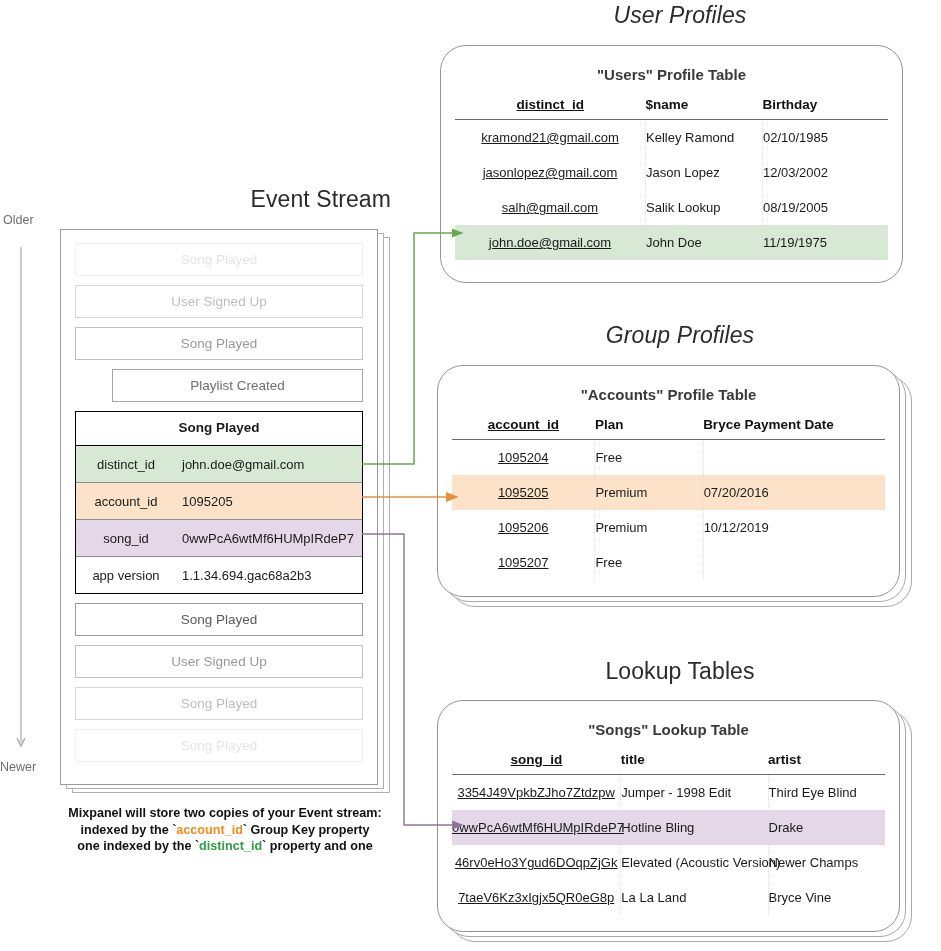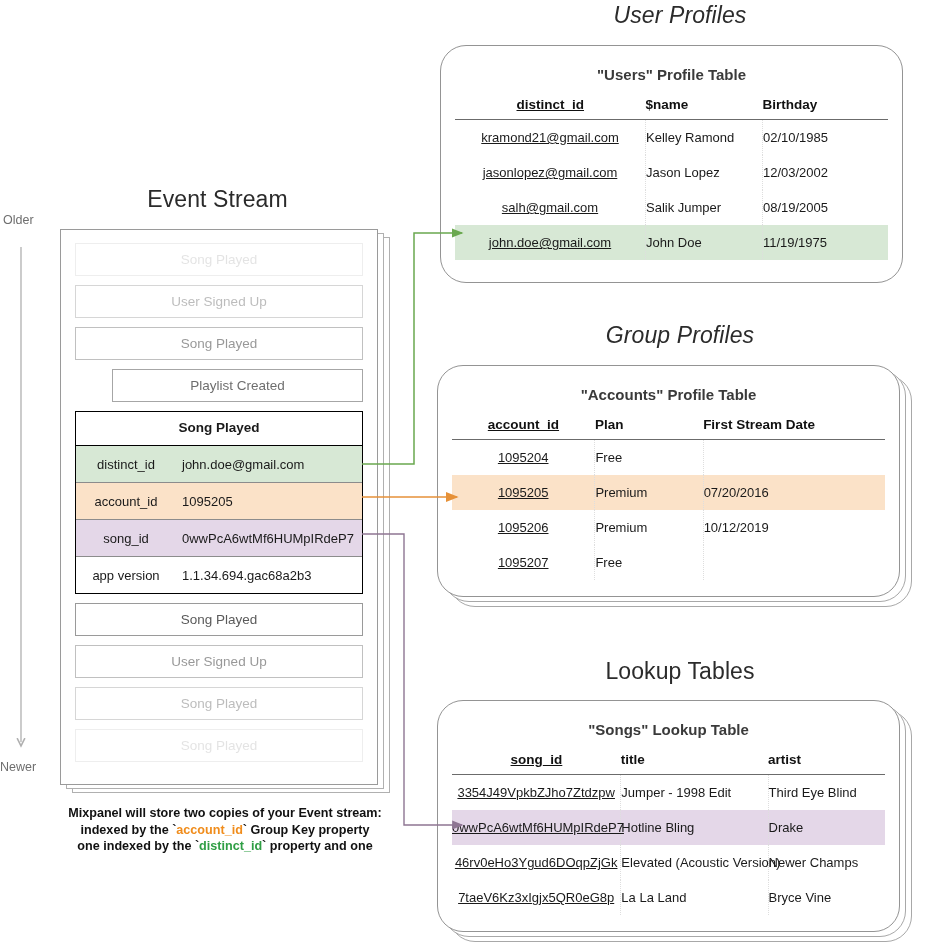--- a/index.html
+++ b/index.html
@@ -145,21 +145,21 @@
     color:#111;font-weight:bold;
   }
   .cap-green{color:#2f9e44;}
   .cap-orange{color:#f08c1b;}
 
   svg.overlay{position:absolute;left:0;top:0;pointer-events:none;}
 </style>
 </head>
 <body>
 
-<div class="abs sec-title" style="left:60px;top:186px;width:315px;">Event Stream</div>
+<div class="abs sec-title" style="left:76px;top:186px;width:315px;text-align:right;">Event Stream</div>
 
 <div class="abs tl-label" style="left:3px;top:213px;">Older</div>
 <div class="abs tl-label" style="left:0px;top:760px;">Newer</div>
 <svg class="overlay" width="941" height="951">
   <defs>
     <marker id="tlHead" markerWidth="8" markerHeight="8" refX="3" refY="4" orient="auto">
       <path d="M0,1 L6,4 L0,7" fill="none" stroke="#b0b0b0" stroke-width="1.2"></path>
     </marker>
   </defs>
   <line x1="21" y1="247" x2="21" y2="742" stroke="#b0b0b0" stroke-width="1.3" marker-end="url(#tlHead)"></line>
@@ -239,21 +239,21 @@
             <td>Kelley Ramond</td>
             <td>02/10/1985</td>
           </tr>
           <tr>
             <td class="key">jasonlopez@gmail.com</td>
             <td>Jason Lopez</td>
             <td>12/03/2002</td>
           </tr>
           <tr>
             <td class="key">salh@gmail.com</td>
-            <td>Salik Jumper</td>
+            <td>Salik Lookup</td>
             <td>08/19/2005</td>
           </tr>
           <tr class="hl-green">
             <td class="key">john.doe@gmail.com</td>
             <td>John Doe</td>
             <td>11/19/1975</td>
           </tr>
         </tbody>
       </table>
     </div>
@@ -271,21 +271,21 @@
       <table class="dtbl">
         <colgroup>
             <col style="width:33%">
             <col style="width:25%">
             <col style="width:42%">
           </colgroup>
         <thead>
           <tr>
             <th class="key">account_id</th>
             <th>Plan</th>
-            <th>First Stream Date</th>
+            <th>Bryce Payment Date</th>
           </tr>
         </thead>
         <tbody>
           <tr>
             <td class="key">1095204</td>
             <td>Free</td>
             <td></td>
           </tr>
           <tr class="hl-orange">
             <td class="key">1095205</td>

